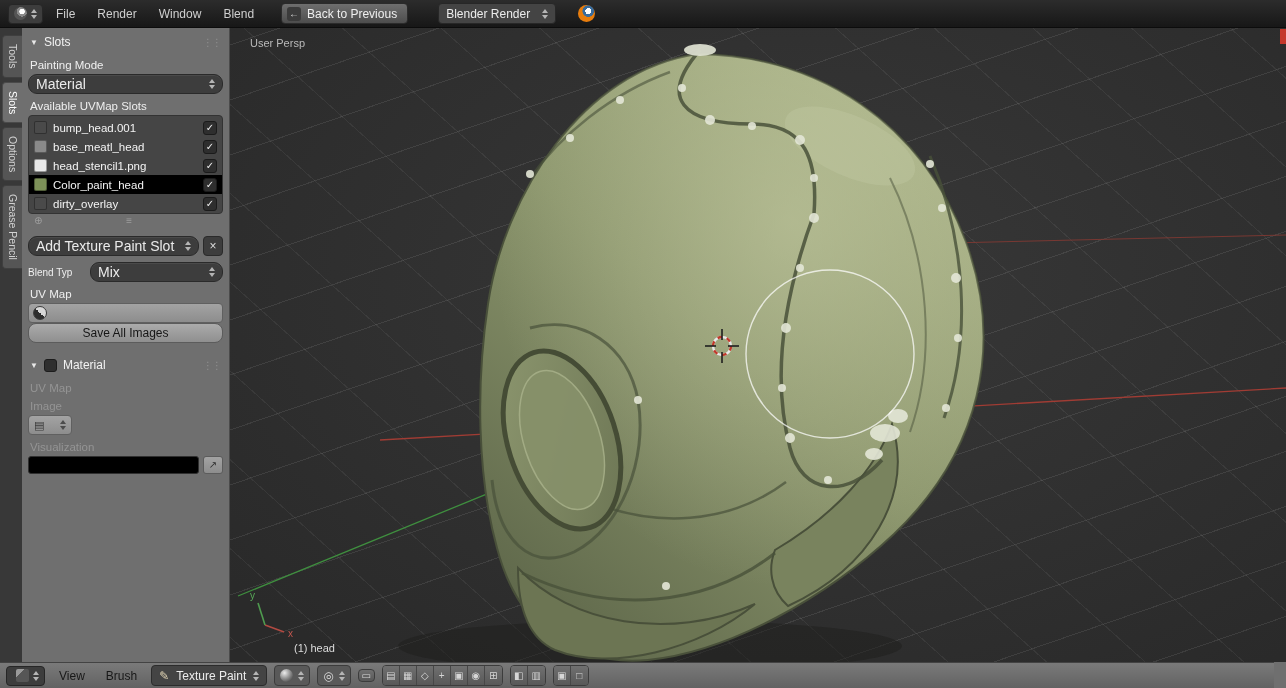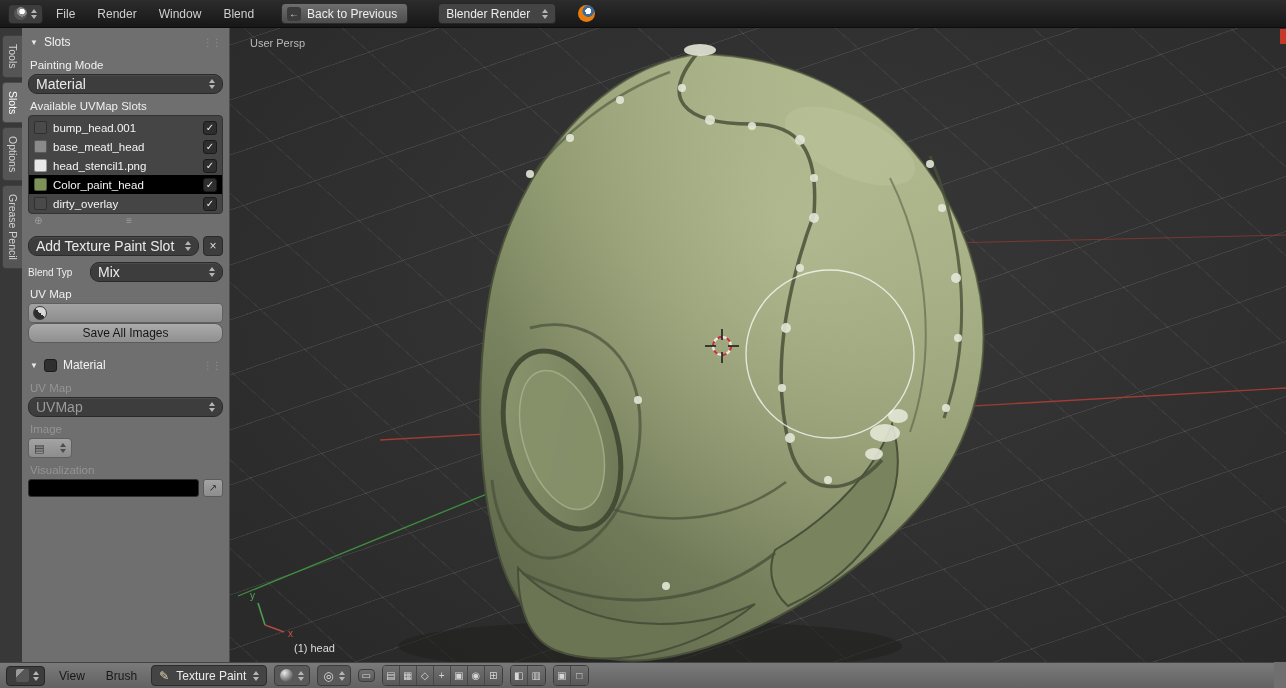--- a/index.html
+++ b/index.html
@@ -267,27 +267,20 @@
       <div class="btn">Save All Images</div>
 
       <div class="phead" style="margin-top:10px;">
         <span class="tri">▼</span>
         <span class="hchk"></span>
         <span>Material</span>
         <span class="drag">⋮⋮</span>
       </div>
 
       <div class="flabel dim">UV Map</div>
-      <div class="dropdown dim">
-        <span>UVMap</span>
-        <span class="ud">
-            <i class="up"></i>
-            <i class="dn"></i>
-          </span>
-      </div>
 
       <div class="flabel dim">Image</div>
       <div class="imgbtn">
         <span>▤</span>
         <span class="ud">
             <i class="up"></i>
             <i class="dn"></i>
           </span>
       </div>
 

